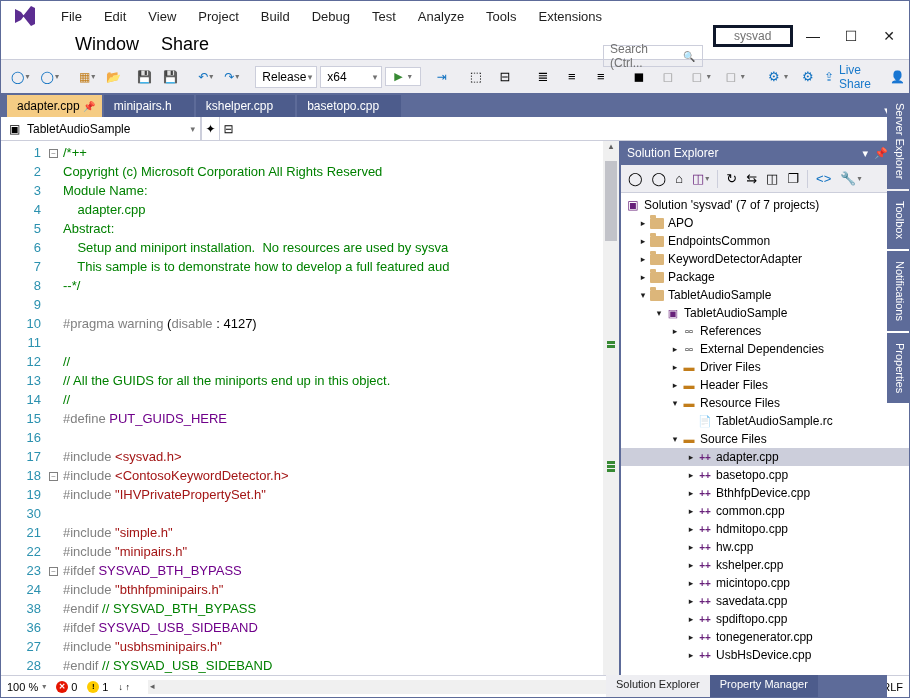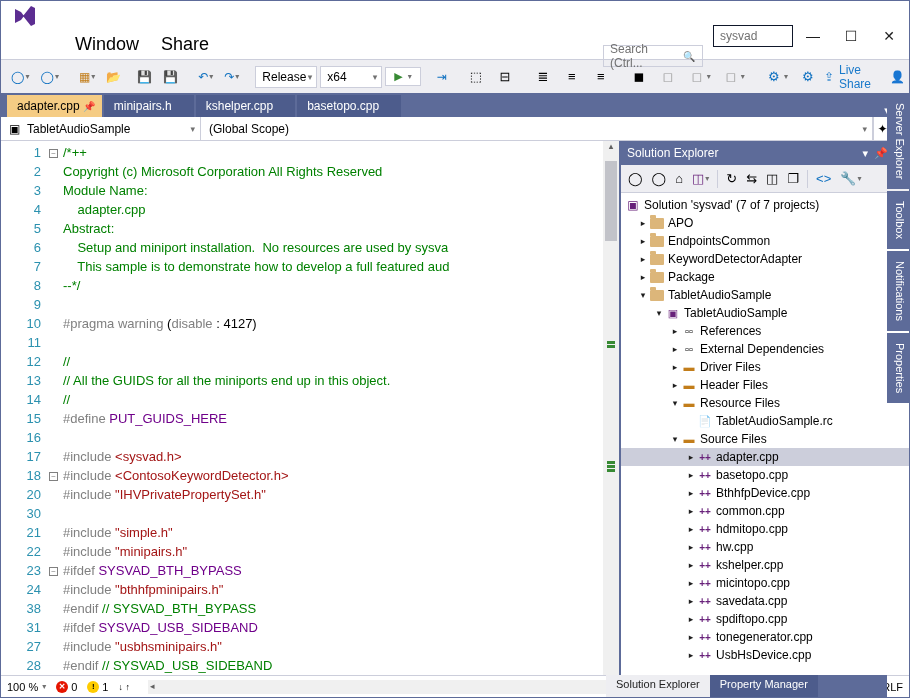--- a/index.html
+++ b/index.html
@@ -7,21 +7,21 @@
 
 
 .menubar { height: 30px; display: flex; align-items: center; padding: 0 8px; font-size: 13px; color: #1e1e1e; }
 .vs-logo { width: 32px; height: 30px; display: flex; align-items: center; justify-content: center; margin-right: 10px; }
 .vs-logo svg { width: 24px; height: 24px; }
 .menu-items { display: flex; gap: 2px; flex-wrap: wrap; }
 .menu-item { padding: 3px 10px; cursor: pointer; }
 .menubar-row2 { height: 28px; display: flex; align-items: flex-start; padding-left: 64px; font-size: 18px; }
 .title-right { position: absolute; right: 10px; top: 4px; display: flex; align-items: center; gap: 10px; }
 .search-box { width: 100px; height: 22px; border: 1px solid #cccedb; padding: 0 6px; font-size: 12px; color: #717171; display: flex; align-items: center; margin-top: 40px; }
-.sysvad-label { width: 80px; height: 22px; border: 1px solid #0f172a; padding: 0 6px; font-size: 12px; color: #717171; display: flex; align-items: center; }
+.sysvad-label { width: 80px; height: 22px; border: 3px solid #0f172a; padding: 0 18px; font-size: 12px; color: #717171; display: flex; align-items: center; }
 .win-btns { display: flex; gap: 18px; color: #1e1e1e; font-size: 14px; }
 .win-btn { width: 20px; text-align: center; cursor: pointer; }
 
 
 .toolbar { height: 34px; background: #eeeef2; border-top: 1px solid #cccedb; display: flex; align-items: center; padding: 0 6px; gap: 3px; font-size: 12px; }
 .tb-btn { padding: 3px 4px; cursor: pointer; display: flex; align-items: center; }
 .tb-sep { width: 1px; height: 20px; background: #cccedb; margin: 0 3px; }
 .tb-select { height: 22px; border: 1px solid #cccedb; background: #fff; padding: 0 18px 0 6px; font-size: 12px; position: relative; display: flex; align-items: center; min-width: 62px; }
 .tb-select::after { content: "▾"; position: absolute; right: 4px; font-size: 9px; color: #717171; }
 .tb-start { background: #fff; border: 1px solid #cccedb; padding: 2px 8px; display: flex; align-items: center; gap: 4px; }
@@ -109,20 +109,32 @@
 </style>
 </head>
 <body>
 
 <div class="menubar">
   <div class="vs-logo">
     <svg viewBox="0 0 24 24">
         <path fill="#5c2d91" d="M18 2l-8 10 8 10 4-2V4l-4-2zM8 8L2 5v14l6-3 3-4-3-4z"></path>
       </svg>
   </div>
+  <div class="menu-items" id="menu-items">
+      <div class="menu-item">File</div>
+      <div class="menu-item">Edit</div>
+      <div class="menu-item">View</div>
+      <div class="menu-item">Project</div>
+      <div class="menu-item">Build</div>
+      <div class="menu-item">Debug</div>
+      <div class="menu-item">Test</div>
+      <div class="menu-item">Analyze</div>
+      <div class="menu-item">Tools</div>
+      <div class="menu-item">Extensions</div>
+    </div>
   <div class="title-right">
     <div class="search-box">
       <span>Search (Ctrl...</span>
         <span style="margin-left:auto;font-size:10px">🔍</span>
     </div>
     <div class="sysvad-label">sysvad</div>
     <div class="win-btns">
       <div class="win-btn">—</div>
       <div class="win-btn">☐</div>
       <div class="win-btn">✕</div>
@@ -239,21 +251,20 @@
     <span>▾</span>
     <span>⊞</span>
   </div>
 </div>
 
 <div class="navbar">
   <div class="nav-drop first">
     <span class="nav-icon">▣</span>
     <span>TabletAudioSample</span>
   </div>
-  <div class="nav-drop second">(Global Scope)</div>
   <div class="nav-extra">✦</div>
   <div class="nav-extra">⊟</div>
 </div>
 
 <div class="main">
   <div class="editor-pane">
     <div class="gutter" id="gutter">
         <div>1</div>
         <div>2</div>
         <div>3</div>
@@ -265,28 +276,28 @@
         <div>9</div>
         <div>10</div>
         <div>11</div>
         <div>12</div>
         <div>13</div>
         <div>14</div>
         <div>15</div>
         <div>16</div>
         <div>17</div>
         <div>18</div>
-        <div>20</div>
+        <div>19</div>
         <div>30</div>
         <div>21</div>
         <div>22</div>
         <div>23</div>
         <div>24</div>
         <div>38</div>
-        <div>31</div>
+        <div>36</div>
         <div>27</div>
         <div>28</div>
       </div>
     <div class="fold-gutter" id="fold-gutter">
         <div style="height:19px"><span class="fold-box">−</span></div>
         <div style="height:19px"></div>
         <div style="height:19px"></div>
         <div style="height:19px"></div>
         <div style="height:19px"></div>
         <div style="height:19px"></div>

